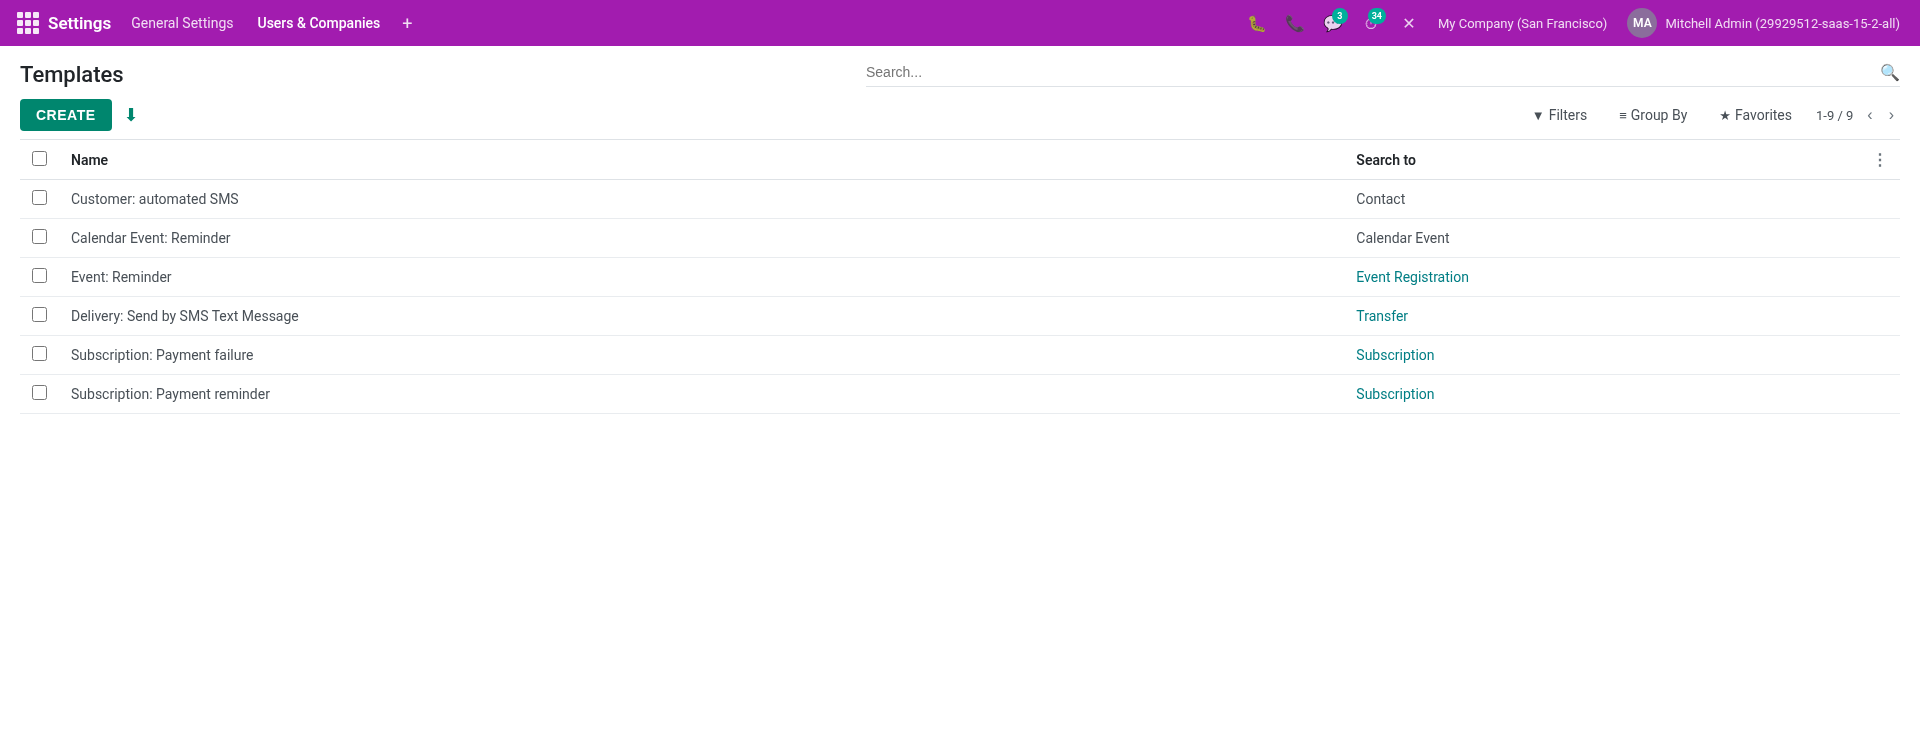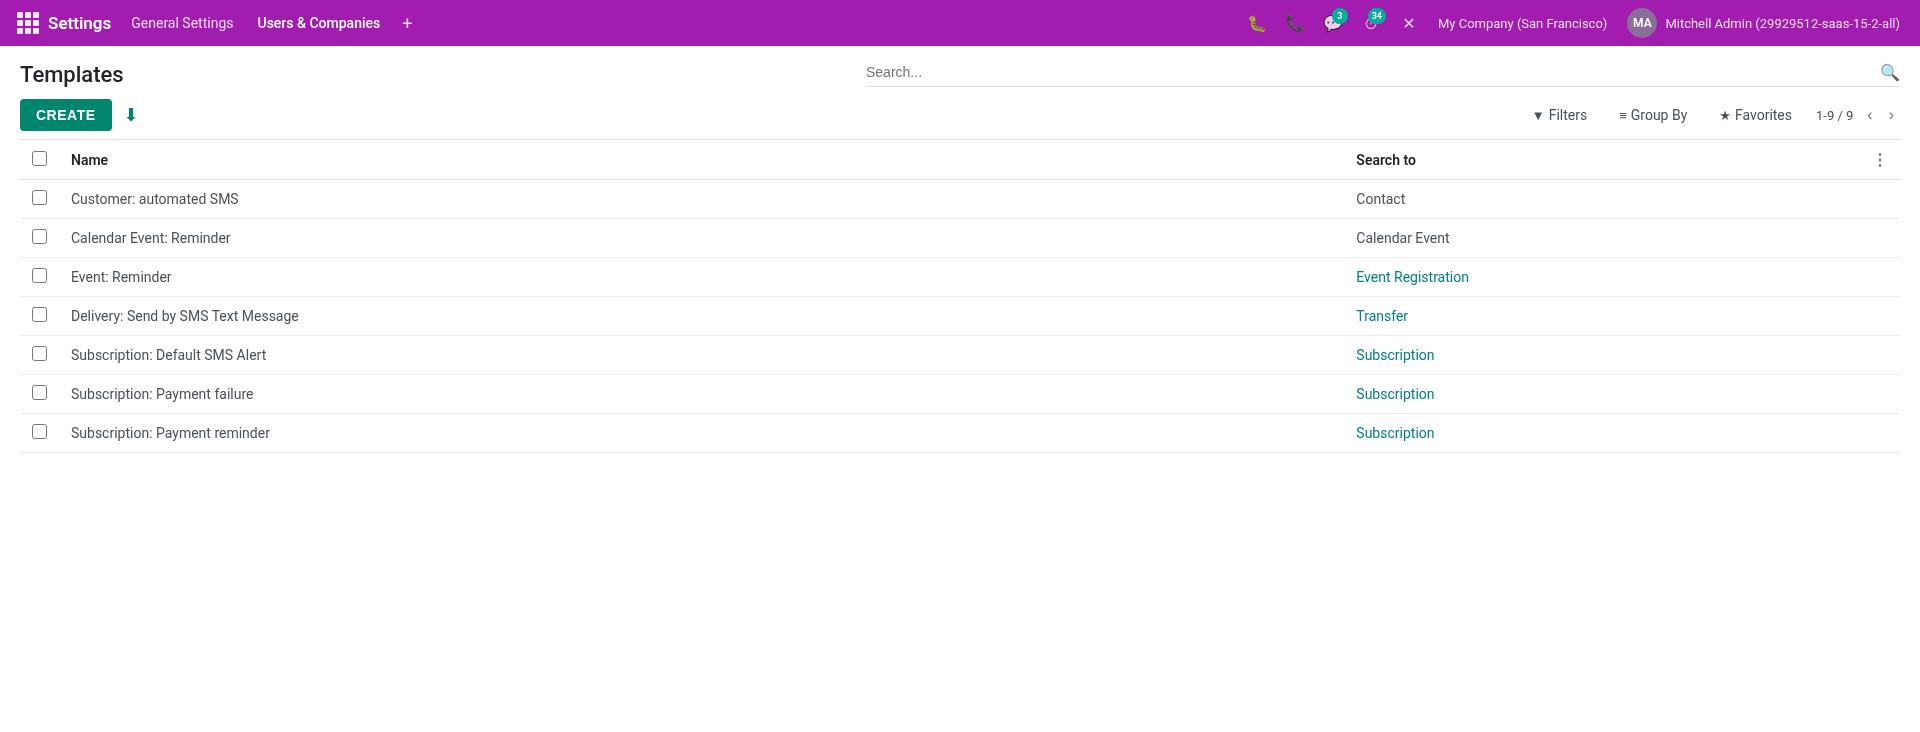--- a/index.html
+++ b/index.html
@@ -351,30 +351,20 @@
     <td class="col-name">Delivery: Send by SMS Text Message</td>
     <td class="col-applies">
       <span style="color:#017e84">Transfer</span>
     </td>
     <td class="col-actions"></td>
   </tr>
           <tr>
     <td class="checkbox-cell">
       <input type="checkbox" class="row-checkbox" style="">
     </td>
-    <td class="col-name">Subscription: Default SMS Alert</td>
-    <td class="col-applies">
-      <span style="color:#017e84">Subscription</span>
-    </td>
-    <td class="col-actions"></td>
-  </tr>
-          <tr>
-    <td class="checkbox-cell">
-      <input type="checkbox" class="row-checkbox" style="">
-    </td>
     <td class="col-name">Subscription: Payment failure</td>
     <td class="col-applies">
       <span style="color:#017e84">Subscription</span>
     </td>
     <td class="col-actions"></td>
   </tr>
           <tr>
     <td class="checkbox-cell">
       <input type="checkbox" class="row-checkbox" style="">
     </td>

